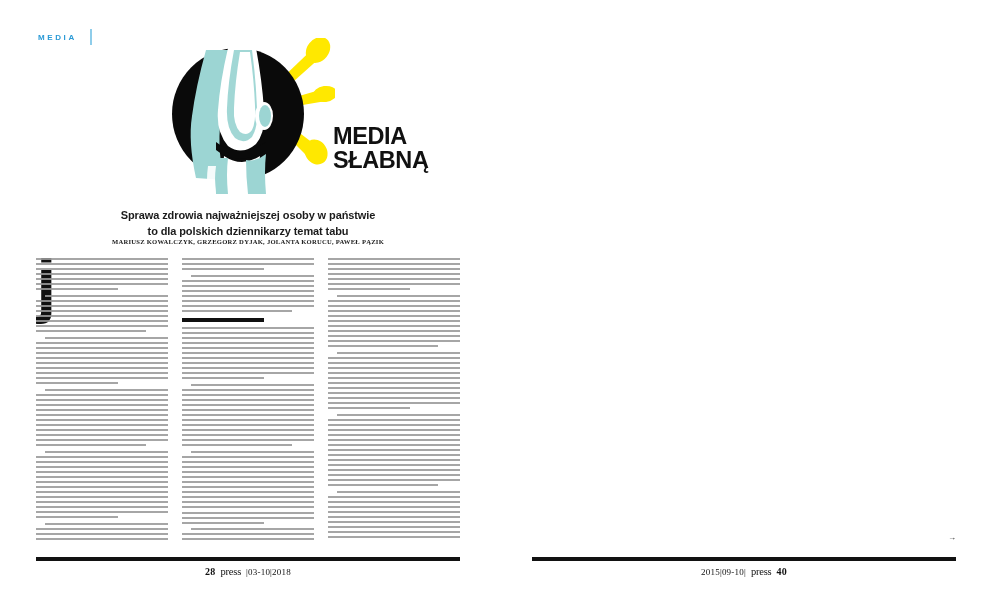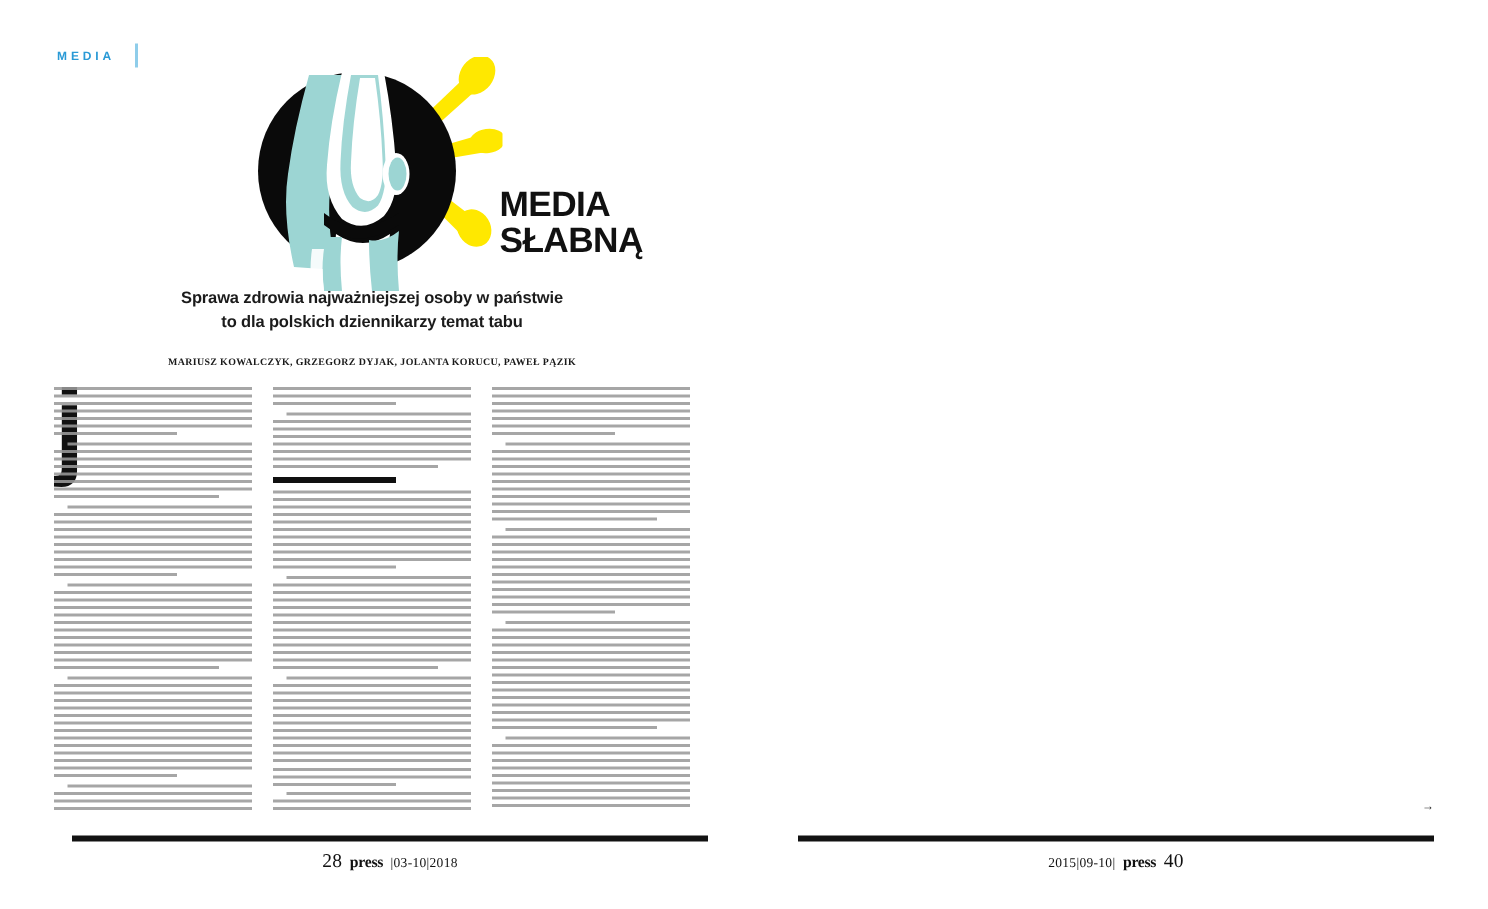--- a/index.html
+++ b/index.html
@@ -23,21 +23,21 @@
     background: #ffffff;
     display: flex;
   }
 
   .page {
     position: relative;
     height: 606px;
     background: #ffffff;
     box-sizing: border-box;
   }
-  .page-left  { width: 496px; padding: 12px; }
+  .page-left  { width: 496px; padding: 0; }
   .page-right { width: 496px; padding: 0; }
 
   
   .running-head {
     position: absolute;
     top: 29px;
     left: 38px;
     display: flex;
     align-items: center;
     height: 16px;
@@ -90,21 +90,21 @@
   .headline-right {
     left: 333px;
     top: 88px;
     width: 150px;
     text-align: left;
   }
 
   .deck {
     position: absolute;
     left: 56px;
-    top: 192px;
+    top: 208px;
     width: 384px;
     text-align: center;
     font-size: 11px;
     line-height: 15.5px;
     font-weight: 600;
     color: #1b1b1b;
     letter-spacing: -0.1px;
     white-space: pre-line;
   }
 
@@ -194,25 +194,25 @@
     position: absolute;
     top: 20px;
     width: 100%;
     text-align: center;
     font-family: "Liberation Serif", serif;
     font-size: 9.5px;
     color: #111111;
     letter-spacing: 0.2px;
   }
   .folio .num {
+    font-weight: 700;
+    font-size: 10px;
+  }
+  .folio .brand {
     font-weight: 400;
-    font-size: 13px;
-  }
-  .folio .brand {
-    font-weight: 700;
     font-size: 10.5px;
     letter-spacing: -0.2px;
   }
   .folio .date { font-size: 9px; }
   .folio .gap { display: inline-block; width: 5px; }
 
   .tail-arrow {
     position: absolute;
     right: 36px;
     top: -12px;

